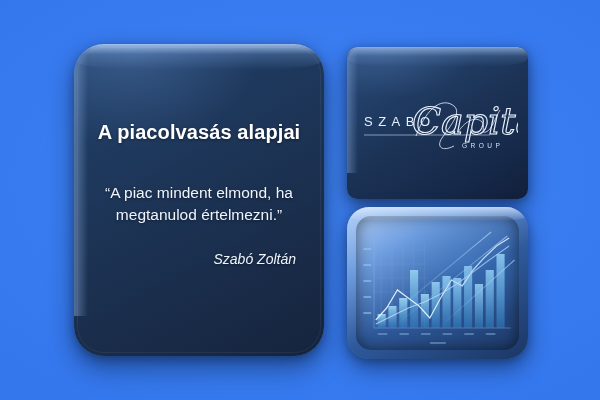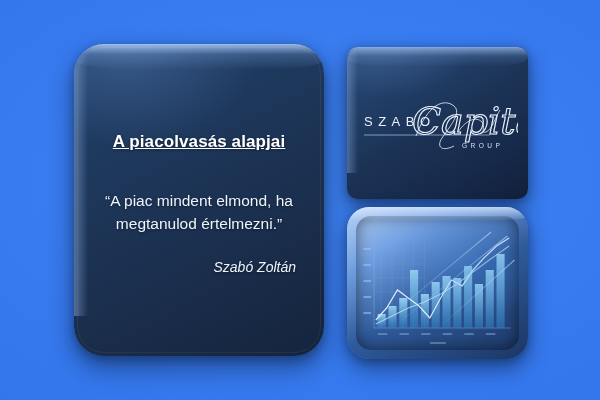--- a/index.html
+++ b/index.html
@@ -45,23 +45,23 @@
   #quote-card .inner-edge{
     position:absolute;inset:3px;border-radius:27px;
     box-shadow:inset 0 0 0 1px rgba(255,255,255,.06);
     pointer-events:none;
   }
 
   .quote-body{position:absolute;left:0;right:0;top:0;bottom:0;
     padding:72px 22px 0 22px;box-sizing:border-box;text-align:center;}
 
   #quote-title{
-    color:#ffffff;font-size:17px;font-weight:bold;letter-spacing:.1px;
+    color:#ffffff;font-size:20px;font-weight:bold;letter-spacing:.1px;
     text-shadow:0 1px 3px rgba(0,0,0,.45);
-    margin:16px 0 38px 0;line-height:1.2;text-decoration:underline;
+    margin:4px 0 38px 0;line-height:1.2;
   }
   #quote-text{
     color:#eef4fd;font-size:15.5px;line-height:1.45;font-weight:400;
     text-shadow:0 1px 3px rgba(0,0,0,.45);
     margin:0 0 0 0;
   }
   #quote-author{
     color:#eef4fd;font-size:14px;font-style:italic;
     text-align:right;padding-right:6px;
     text-shadow:0 1px 3px rgba(0,0,0,.45);

